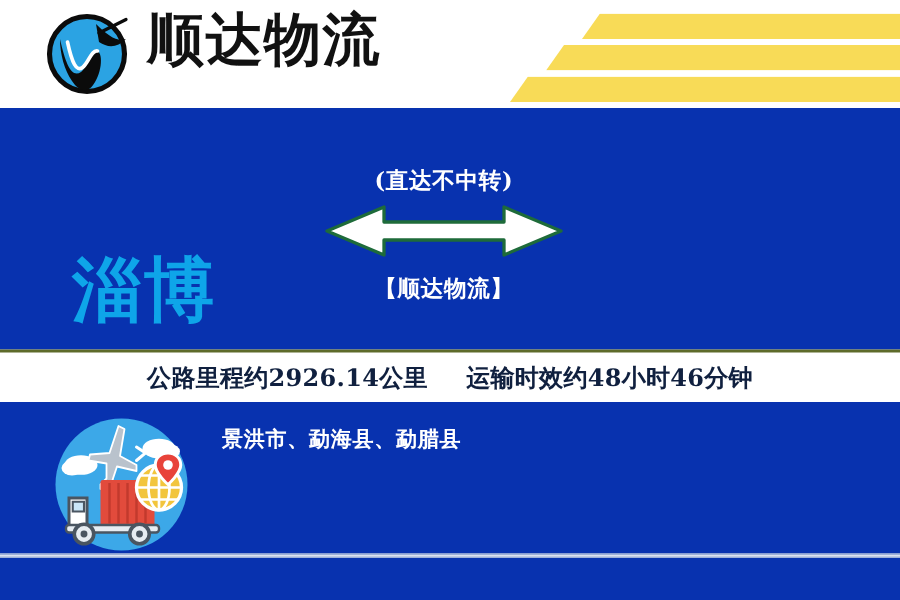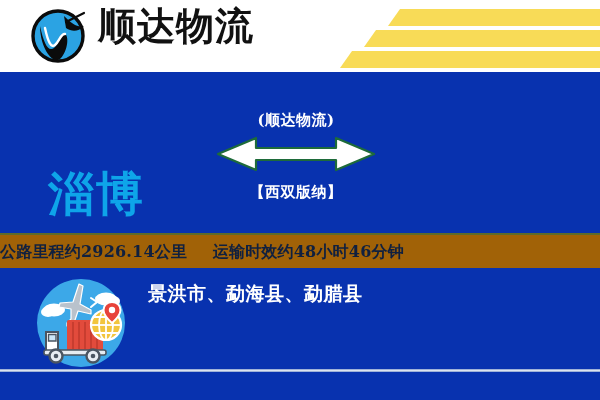--- a/index.html
+++ b/index.html
@@ -140,26 +140,26 @@
     white-space: nowrap;
     letter-spacing: 0.5px;
   }
 
   
   .info-banner {
     position: absolute;
     left: 0; top: 233px;
     width: 600px;
     height: 35px;
-    background: #a16207;
+    background: #ffffff;
     border-top: 2px solid #5E6B2A;
     box-sizing: border-box;
     display: flex;
     align-items: center;
-    justify-content: flex-start;
+    justify-content: center;
   }
   .info-text {
     font-family: "DejaVu Serif", "Liberation Serif", serif;
     font-weight: 700;
     font-size: 16px;
     line-height: 20px;
     color: #10203F;
     white-space: nowrap;
     letter-spacing: 0.2px;
   }
@@ -176,21 +176,21 @@
     position: absolute;
     left: 34px; top: 8px;
     width: 94px; height: 94px;
   }
   .coverage {
     position: absolute;
     left: 148px;
     top: 14px;
     font-family: "DejaVu Serif", "Liberation Serif", serif;
     font-weight: 700;
-    font-size: 19px;
+    font-size: 14px;
     line-height: 22px;
     color: #FFFFFF;
     white-space: nowrap;
     letter-spacing: 0.5px;
   }
   .footer-rule {
     position: absolute;
     left: 0; top: 101px;
     width: 600px;
     height: 3px;
@@ -231,29 +231,29 @@
       <div class="stripe s3"></div>
     </div>
   </div>
 
   <div class="route">
 
     <div class="city city-origin">淄博</div>
 
     <div class="route-mid">
 
-      <div class="note-top">(顺达物流)</div>
+      <div class="note-top">(直达不中转)</div>
 
       <div class="arrow-wrap">
         <svg width="160" height="40" viewBox="0 0 160 40" aria-hidden="true">
           <polygon points="2,22 40,6 40,16 120,16 120,6 158,22 120,38 120,28 40,28 40,38" fill="#FFFFFF" stroke="#1E6B3A" stroke-width="2.2" stroke-linejoin="round"></polygon>
         </svg>
       </div>
 
-      <div class="note-bottom">【西双版纳】</div>
+      <div class="note-bottom">【顺达物流】</div>
     </div>
 
   </div>
 
   <div class="info-banner">
     <div class="info-text">
       <span>公路里程约2926.14公里</span>
       <span class="info-gap"></span>
       <span>运输时效约48小时46分钟</span>
     </div>

